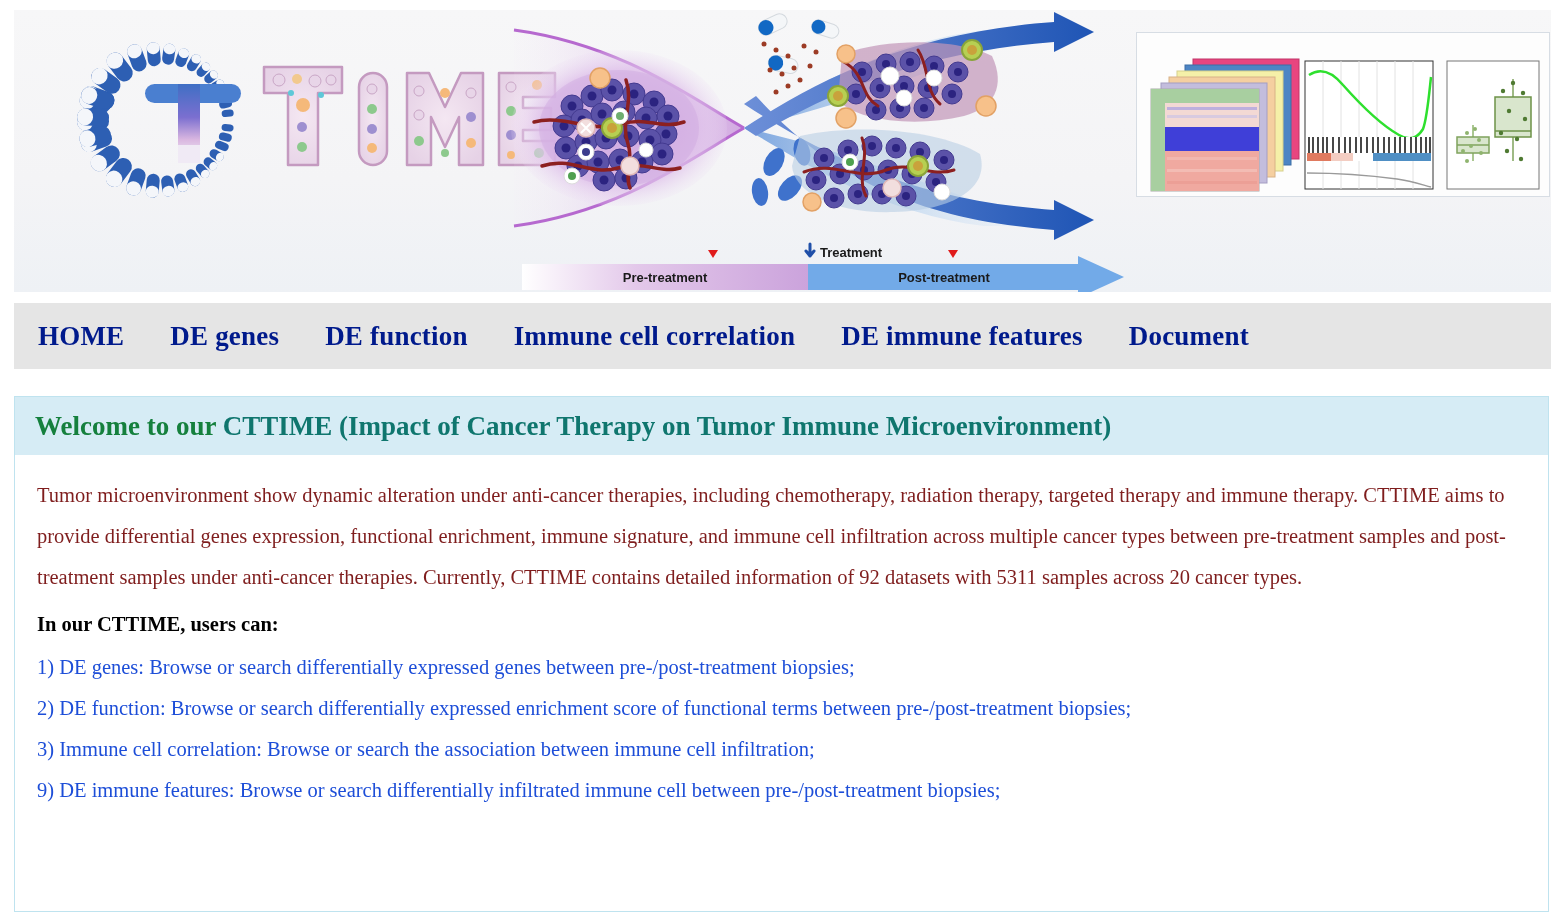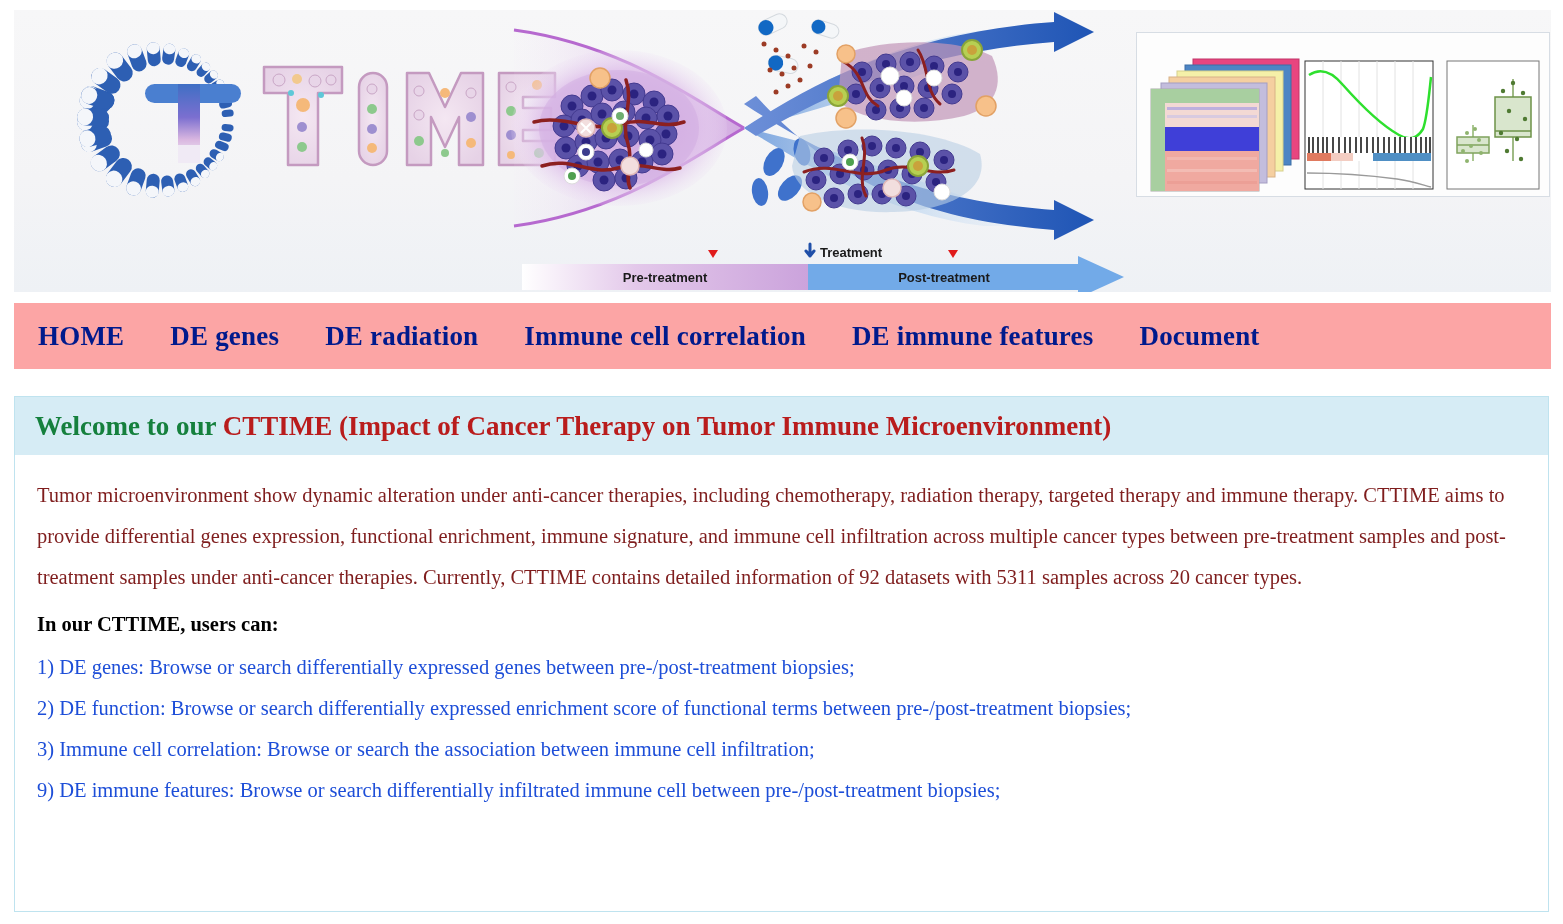--- a/index.html
+++ b/index.html
@@ -33,21 +33,21 @@
   }
   .figpanel svg{display:block;}
 
   
   .timeline{position:absolute;left:500px;top:228px;width:640px;height:56px;}
   .timeline svg{display:block;}
 
   
   .navbar{
     position:absolute;left:14px;top:303px;width:1537px;height:66px;
-    background:#fca5a5;
+    background:#e5e5e5;
     display:flex;align-items:center;
   }
   .navitem{
     color:#001a8c;
     font-family:"Liberation Serif", serif;
     font-weight:bold;
     font-size:27px;
     letter-spacing:.2px;
     padding:0 0;
     margin-right:46px;
@@ -69,21 +69,21 @@
     display:flex;align-items:center;
     padding-left:20px;
     box-sizing:border-box;
   }
   .panel-title{
     font-size:27px;font-weight:bold;
     font-family:"Liberation Serif", serif;
     white-space:nowrap;
   }
   .t-teal{color:#15803d;}
-  .t-violet{color:#b91c1c;}
+  .t-violet{color:#0f766e;}
 
   .panel-body{
     padding:20px 22px 0 22px;
     box-sizing:border-box;
   }
   .para{
     font-size:20.5px;
     color:#7f1d1d;
     line-height:41px;
     margin:0 0 6px 0;
@@ -718,21 +718,21 @@
         <polygon points="564,18 610,39 564,60" fill="#72aae8"></polygon>
         <text x="151" y="44" text-anchor="middle" font-family="Liberation Sans, sans-serif" font-size="13" font-weight="bold" fill="#1a1a1a">Pre-treatment</text>
         <text x="430" y="44" text-anchor="middle" font-family="Liberation Sans, sans-serif" font-size="13" font-weight="bold" fill="#1a1a1a">Post-treatment</text>
       </svg>
     </div>
   </div>
 
   <nav class="navbar">
     <span class="navitem">HOME</span>
     <span class="navitem">DE genes</span>
-    <span class="navitem">DE radiation</span>
+    <span class="navitem">DE function</span>
     <span class="navitem">Immune cell correlation</span>
     <span class="navitem">DE immune features</span>
     <span class="navitem">Document</span>
   </nav>
 
   <section class="panel">
     <div class="panel-head">
       <div class="panel-title">
         <span class="t-teal">Welcome to our </span><span class="t-violet">CTTIME (Impact of Cancer Therapy on Tumor Immune Microenvironment)</span>
       </div>

